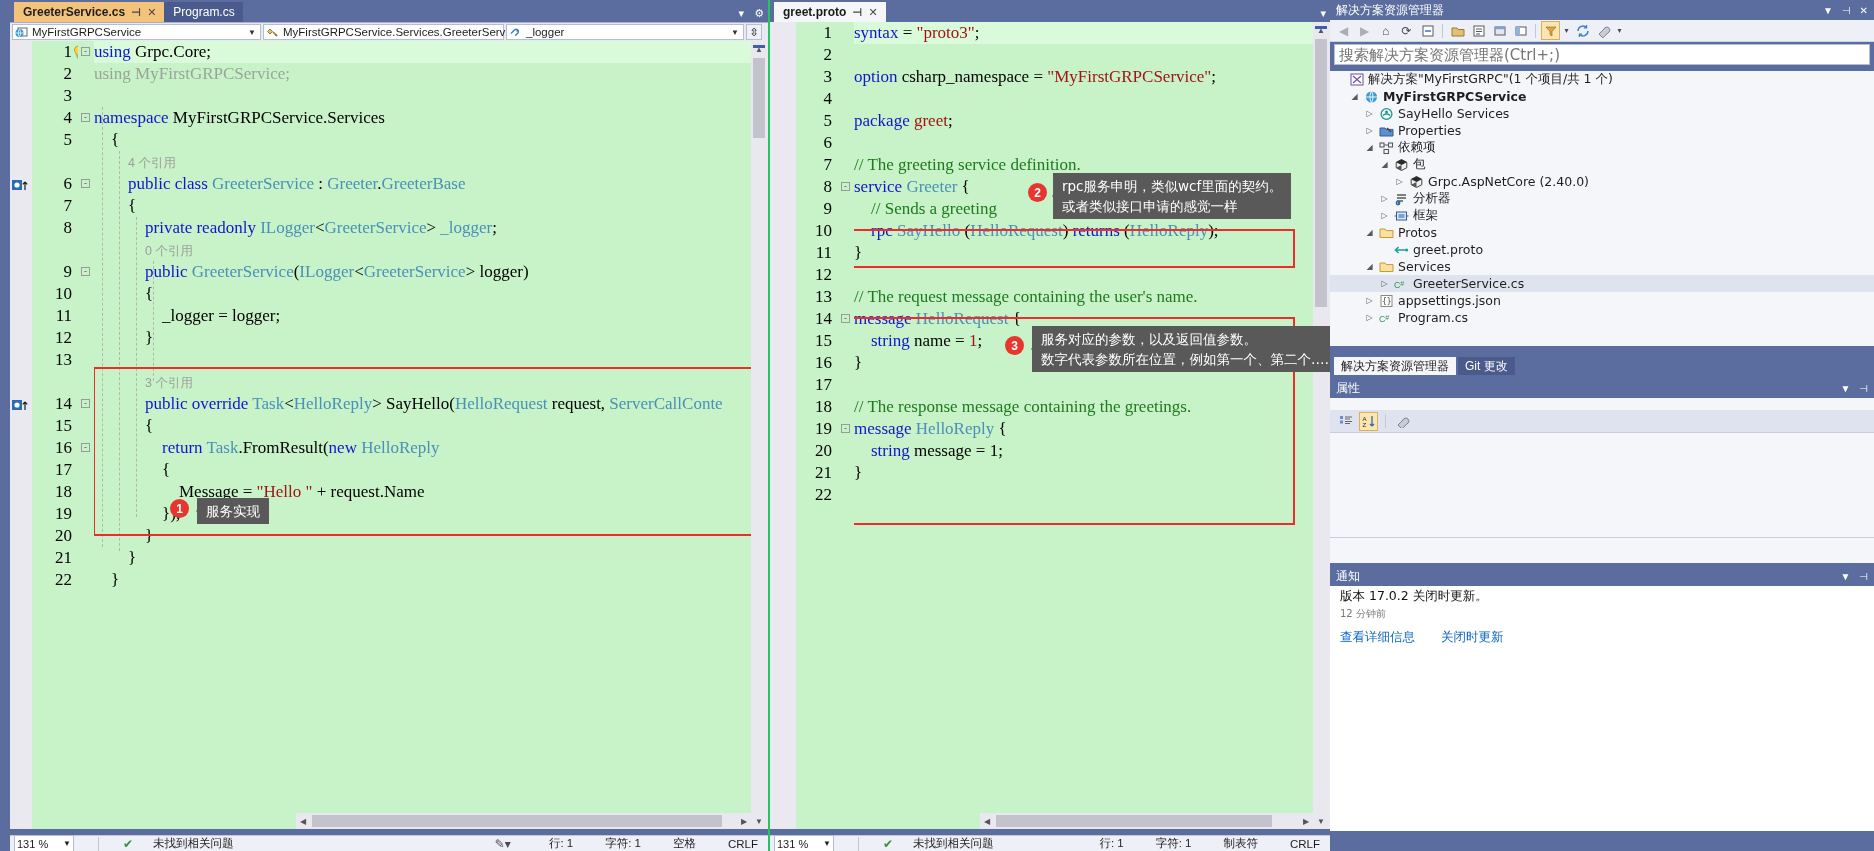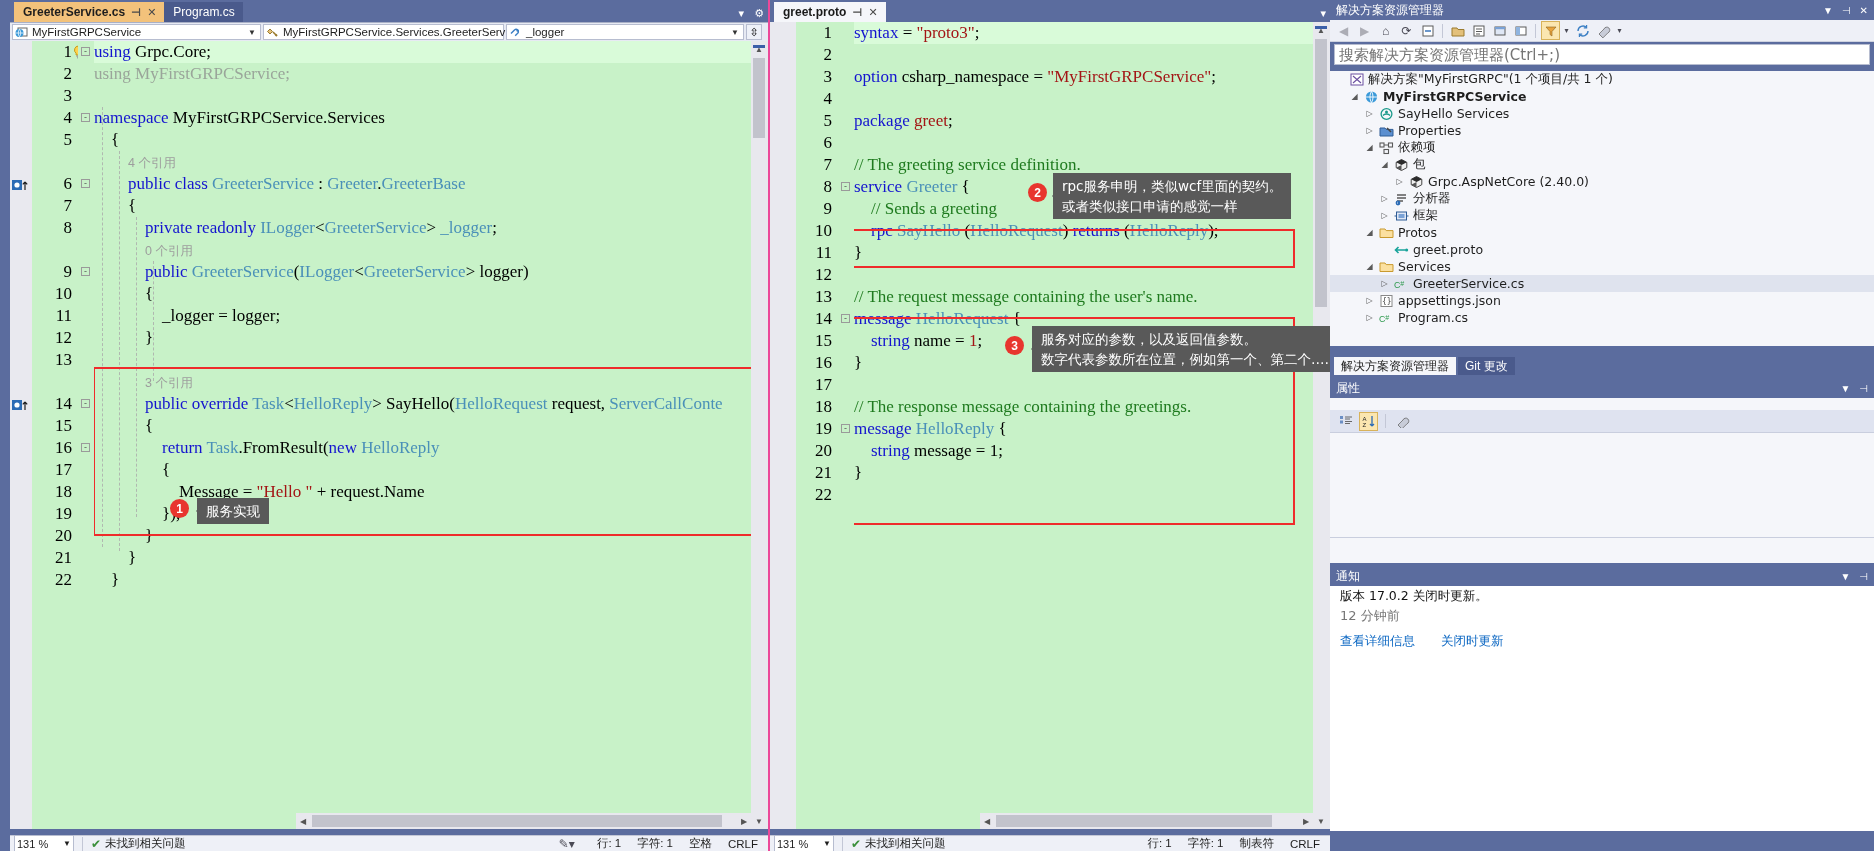--- a/index.html
+++ b/index.html
@@ -1,18 +1,18 @@
 <!DOCTYPE html>
 <html><head>
 <meta charset="utf-8">
 <style>
   * { box-sizing: border-box; margin:0; padding:0; }
   html,body{ width:1874px; height:851px; overflow:hidden; background:#5a6a9e;
     font-family:"Liberation Sans","DejaVu Sans",sans-serif; }
-  .app{ position:relative; width:1874px; height:851px; background:#ec4899; }
+  .app{ position:relative; width:1874px; height:851px; background:#22c55e; }
   .nowrap{ white-space:nowrap; }
 
   
   .pane{ position:absolute; top:0; bottom:0; background:#5b6c9e; }
   .pane-left{ left:0;  width:768px; }
   .pane-right{ left:770px; width:560px; }
 
   .tabstrip{ height:22px; display:flex; align-items:flex-end; padding-left:4px;
              background:#5b6c9e; position:relative; }
   .tab{ height:20px; padding:0 8px 0 9px; display:flex; align-items:center; gap:6px;
@@ -80,21 +80,21 @@
   .vscroll{ position:absolute; top:0; bottom:0; width:16px; background:#e8e8ee; }
   .vscroll .thumb{ position:absolute; left:2px; width:12px; background:#c2c3cc; }
   .vscroll .up,.vscroll .down{ position:absolute; left:0; width:16px; height:16px;
      display:flex; align-items:center; justify-content:center; font-size:8px; color:#555;}
   .hscroll{ position:absolute; height:16px; background:#e8e8ee; }
   .hscroll .thumb{ position:absolute; top:2px; height:12px; background:#c2c3cc;}
 
   
   .statusbar{ position:absolute; bottom:0; height:16px; display:flex;
      align-items:center; background:#eef0f7; border-top:1px solid #c3c7d6;
-     font-size:11.5px; color:#1e1e1e; }
+     font-size:11.5px; color:#1e1e1e;gap:16px; }
   .zoombox{ width:60px; height:18px; margin-left:4px; background:#fff;
      border:1px solid #b7bdd0; display:flex; align-items:center;
      padding:0 2px; font-size:11px; }
   .zoombox .arrow{ margin-left:auto; font-size:8px; }
   .sb-sep{ width:1px; height:14px; background:#c3c7d6; margin:0 8px; }
 
   
   .dock{ position:absolute; right:0; top:0; width:544px; bottom:0;
          background:#5b6c9e; }
   .dockhdr{ height:20px; display:flex; align-items:center; padding:0 6px;
@@ -129,21 +129,21 @@
 
   .notifhdr{ height:20px; display:flex; align-items:center; padding:0 6px;
              color:#fff; font-size:12px; }
   .notifbody{ background:#ffffff; font-family:"DejaVu Sans",sans-serif; }
   .nrow{ display:flex; align-items:center; padding:4px 10px; font-size:12.5px; }
   .link{ color:#0a66c2; }
   .ngroup{ padding:6px 10px 0; font-size:12px; color:#555; }
   .nitem{ padding:2px 10px 4px; }
   .nitem .t{ font-size:13px; font-weight:bold; color:#111; }
   .nitem .d{ font-size:12.5px; color:#111; }
-  .nitem .a{ font-size:13px; color:#777; margin-top:2px; }
+  .nitem .a{ font-size:10px; color:#777; margin-top:2px; }
   .nactions{ padding:4px 10px; display:flex; gap:26px; font-size:12.5px; }
 
   .leftedge{ position:absolute; left:0; top:0; width:10px; bottom:0;
              background:#5b6c9e; writing-mode:vertical-rl; color:#fff;
              font-size:9px; padding-top:4px; }
 </style>
 </head>
 <body>
 
 <div class="app">

